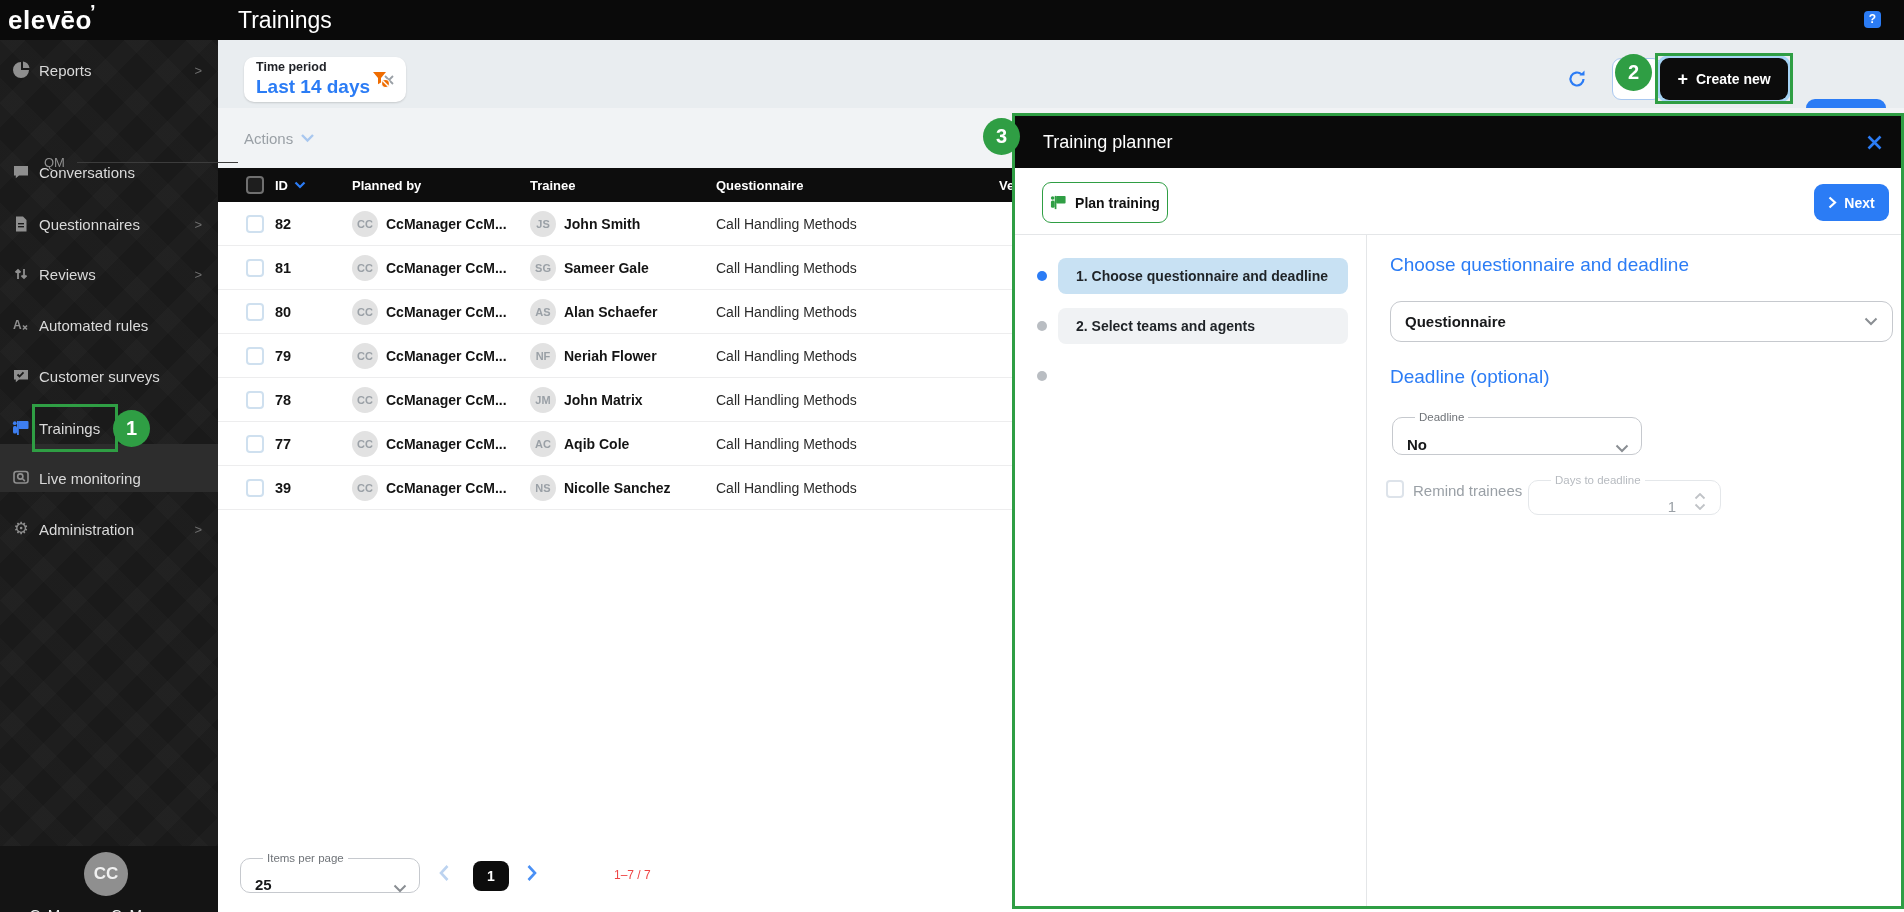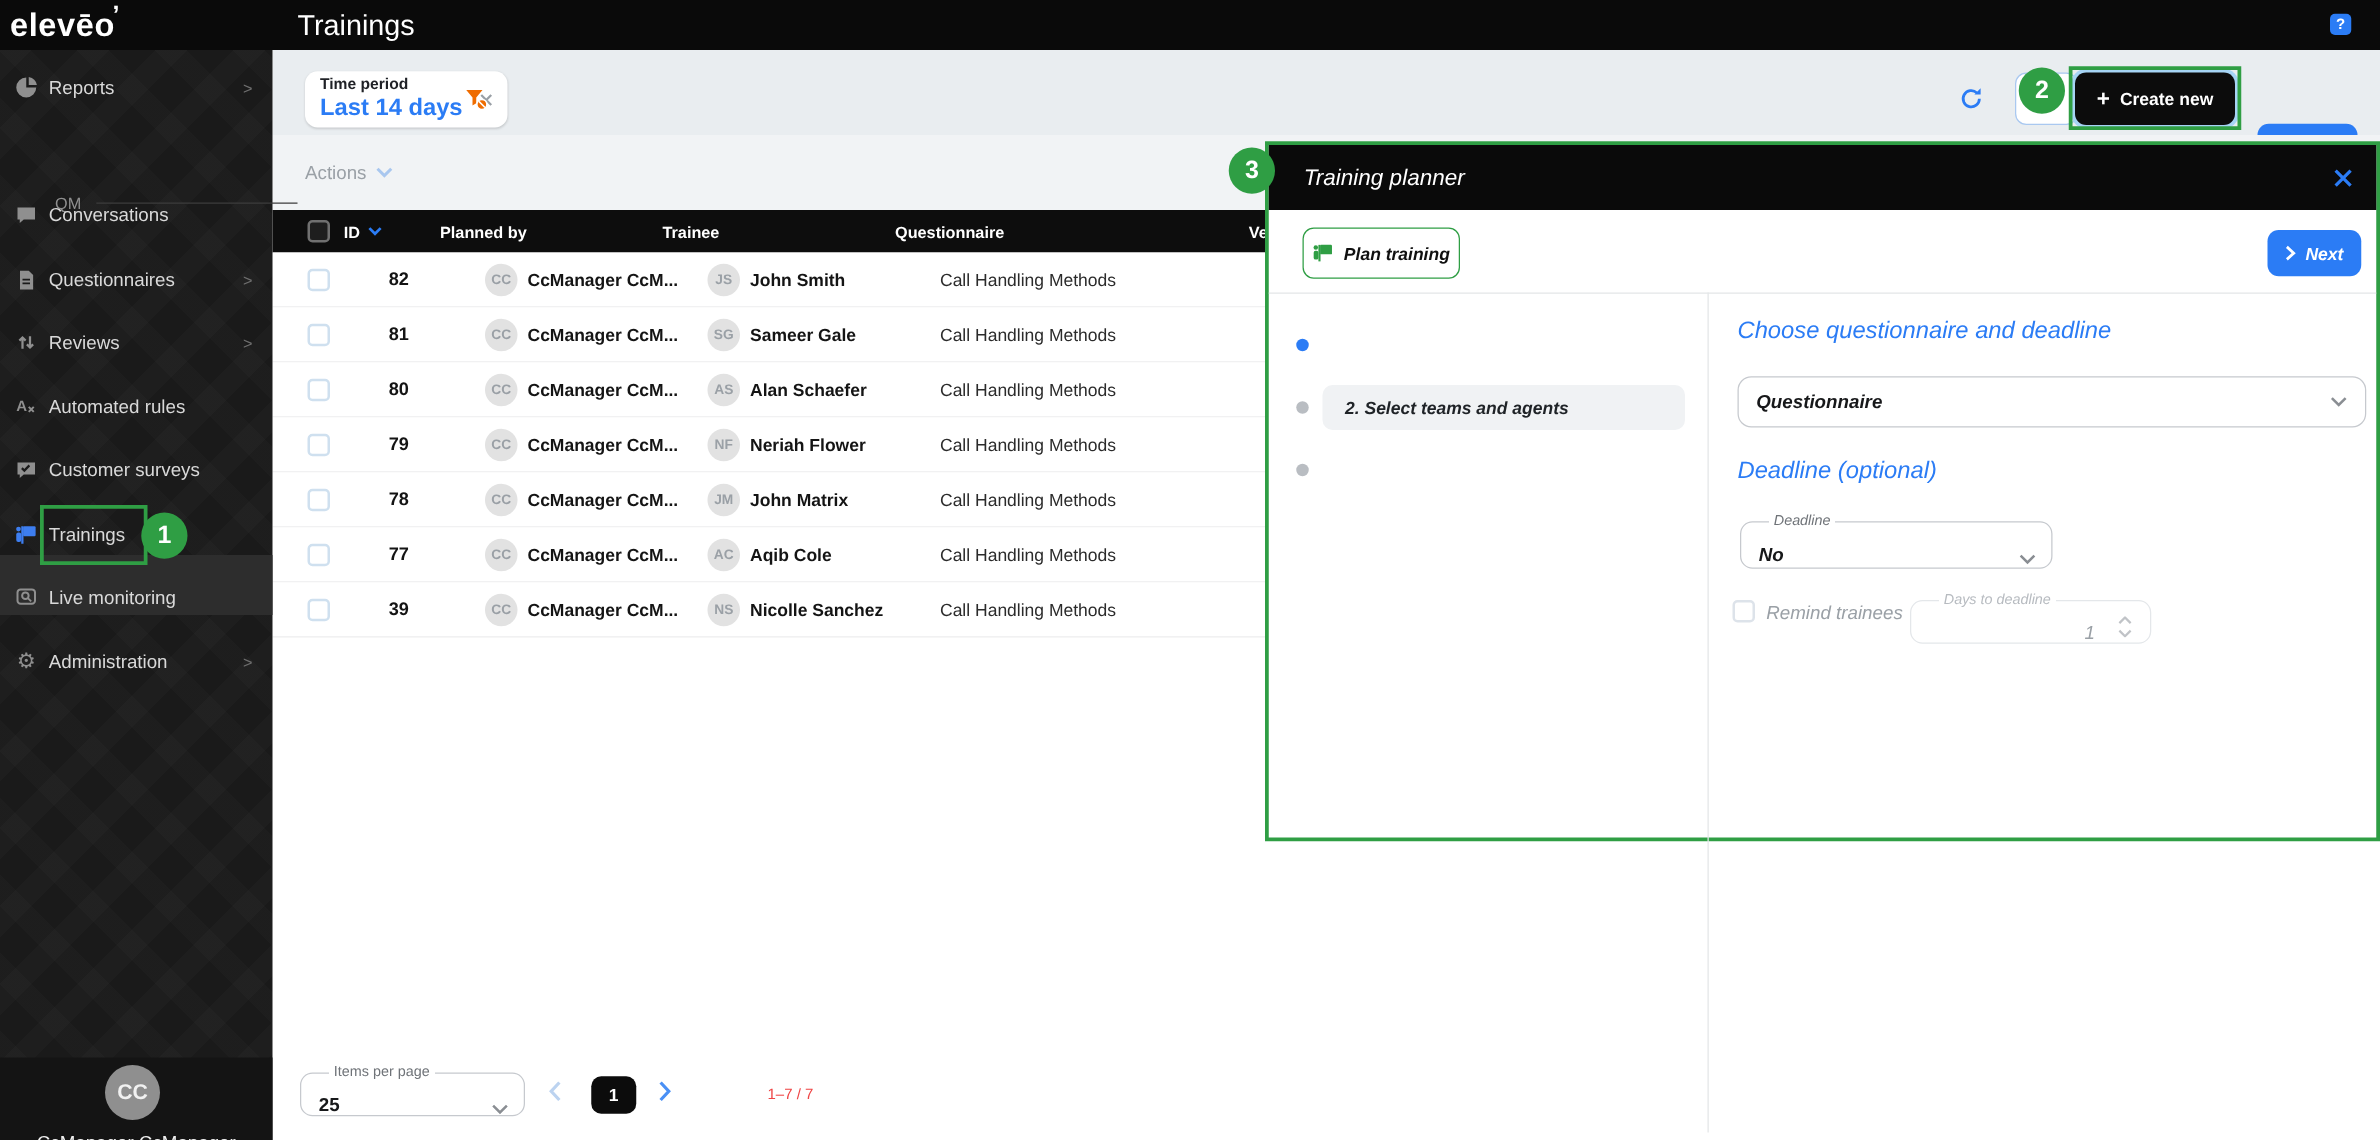--- a/index.html
+++ b/index.html
@@ -62,42 +62,42 @@
   .trow{width:1686px;height:43px;background:#fff;border-bottom:1px solid #ededee;display:flex;align-items:center;}
   .rows-wrap{left:218px;top:202px;width:1686px;}
   .col-cb{padding-left:28px;width:29px;display:flex;}
   .col-id{width:77px;}
   .col-planned{width:178px;display:flex;align-items:center;gap:8px;}
   .col-trainee{width:186px;display:flex;align-items:center;gap:8px;}
   .col-q{width:283px;}
   .hlabel{color:#fff;font-size:13px;font-weight:600;}
   .cb{width:18px;height:18px;border:2px solid #cfe0ef;border-radius:4px;background:#fff;box-sizing:border-box;cursor:pointer;}
   .cb-dark{width:18px;height:18px;border:2px solid #707070;border-radius:4px;background:#1e1e1e;box-sizing:border-box;cursor:pointer;}
-  .id-val{font-size:14.5px;font-weight:bold;color:#141414;margin-left:36px;}
+  .id-val{font-size:14.5px;font-weight:bold;color:#141414;}
   .avatar-s{width:26px;height:26px;border-radius:50%;background:#e2e2e2;color:#9aa0a6;font-size:11px;
             font-weight:bold;line-height:26px;text-align:center;flex:0 0 auto;}
   .name{font-size:14px;font-weight:bold;color:#141414;white-space:nowrap;}
   .qtext{font-size:14px;color:#2b2b2b;}
   .sort{display:flex;margin-left:6px;}
 
   
   .fieldset{border:1px solid #c6c9ce;border-radius:10px;position:absolute;box-sizing:border-box;}
   .fieldset legend{font-size:11.5px;color:#6f7378;padding:0 4px;margin-left:10px;}
   .fs-items{left:238px;top:852px;width:180px;height:41px;}
   .fs-val{position:absolute;left:14px;top:12px;font-size:15px;font-weight:bold;color:#17181a;}
   .fs-chev{position:absolute;right:12px;top:15px;}
   .pg-prev{left:438px;top:864px;}
   .pg-next{left:526px;top:864px;}
   .pg-1{left:473px;top:861px;width:36px;height:30px;background:#0c0c0c;border-radius:8px;color:#fff;
         font-size:14px;font-weight:bold;text-align:center;line-height:30px;cursor:pointer;}
   .pg-range{left:566px;top:868px;font-size:12px;color:#ef4444;margin-left:48px;}
 
   
-  .panel{left:1012px;top:113px;width:892px;height:560px;background:#fff;border:3px solid #2f9e44;
-         box-sizing:border-box;z-index:20;font-style:italic;}
+  .panel{left:1012px;top:113px;width:892px;height:796px;background:#fff;border:3px solid #2f9e44;
+         box-sizing:border-box;z-index:20;}
   .panel-header{left:0;top:0;width:886px;height:52px;background:#0a0a0a;display:flex;align-items:center;}
   .panel-title{margin-left:28px;color:#fff;font-size:18px;}
   .panel-close{margin-left:auto;margin-right:18px;cursor:pointer;display:flex;}
   .btn-plan{left:27px;top:66px;width:126px;height:41px;background:#fff;border:1.5px solid #2f9e44;border-radius:9px;
             display:flex;align-items:center;justify-content:center;gap:8px;font-size:14px;font-weight:bold;color:#101010;
             box-sizing:border-box;cursor:pointer;}
   .btn-next{left:799px;top:68px;width:75px;height:37px;background:#2b7cf5;border-radius:9px;color:#fff;
             font-size:14px;font-weight:bold;display:flex;align-items:center;justify-content:center;gap:7px;cursor:pointer;}
   .panel-hr{left:0;top:118px;width:886px;height:1px;background:#e4e6e8;}
   .panel-vr{left:351px;top:118px;width:1px;height:672px;background:#e4e6e8;}
@@ -464,20 +464,21 @@
       <svg width="9" height="13" viewBox="0 0 9 13">
           <path d="M1.5 1.5L7 6.5l-5.5 5" fill="none" stroke="#fff" stroke-width="2.2"></path>
         </svg>
       <span>Next</span>
     </div>
 
     <div class="abs panel-hr"></div>
     <div class="abs panel-vr"></div>
 
     <div class="abs step-dot" style="top:155px;background:#2b7cf5;"></div>
+    <div class="abs step-pill pill-active" style="top:142px;">1. Choose questionnaire and deadline</div>
     <div class="abs step-dot" style="top:205px;background:#b9bdc2;"></div>
     <div class="abs step-pill pill-idle" style="top:192px;">2. Select teams and agents</div>
     <div class="abs step-dot" style="top:255px;background:#b9bdc2;"></div>
 
     <div class="abs blue-h" style="left:375px;top:138px;">Choose questionnaire and deadline</div>
 
     <div class="abs sel-box">
       <span class="v">Questionnaire</span>
       <span class="ch">
           <svg width="14" height="9" viewBox="0 0 14 9">

